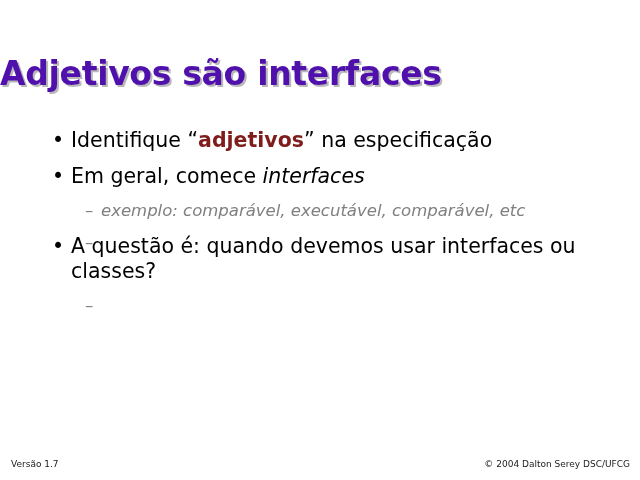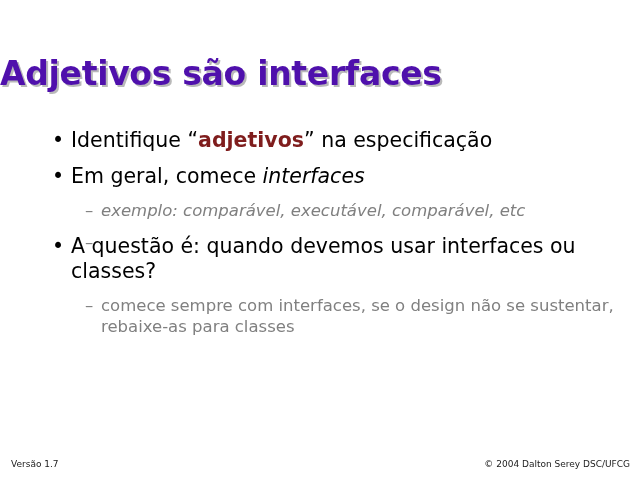--- a/index.html
+++ b/index.html
@@ -132,21 +132,20 @@
       <span class="dash">–</span>
     </div>
 
     <div class="bullet-l1 gap-top">
       <span class="dot">•</span>
       <span>A questão é: quando devemos usar interfaces ou classes?</span>
     </div>
 
     <div class="bullet-l2 gap-top-sm">
       <span class="dash">–</span>
-      <span>comece sempre com interfaces, se o design não se sustentar, rebaixe-as para classes</span>
     </div>
 
   </div>
 
   <div class="footer-left">Versão 1.7</div>
   <div class="footer-right">© 2004 Dalton Serey DSC/UFCG</div>
 
 </div>
 
 </body></html>

